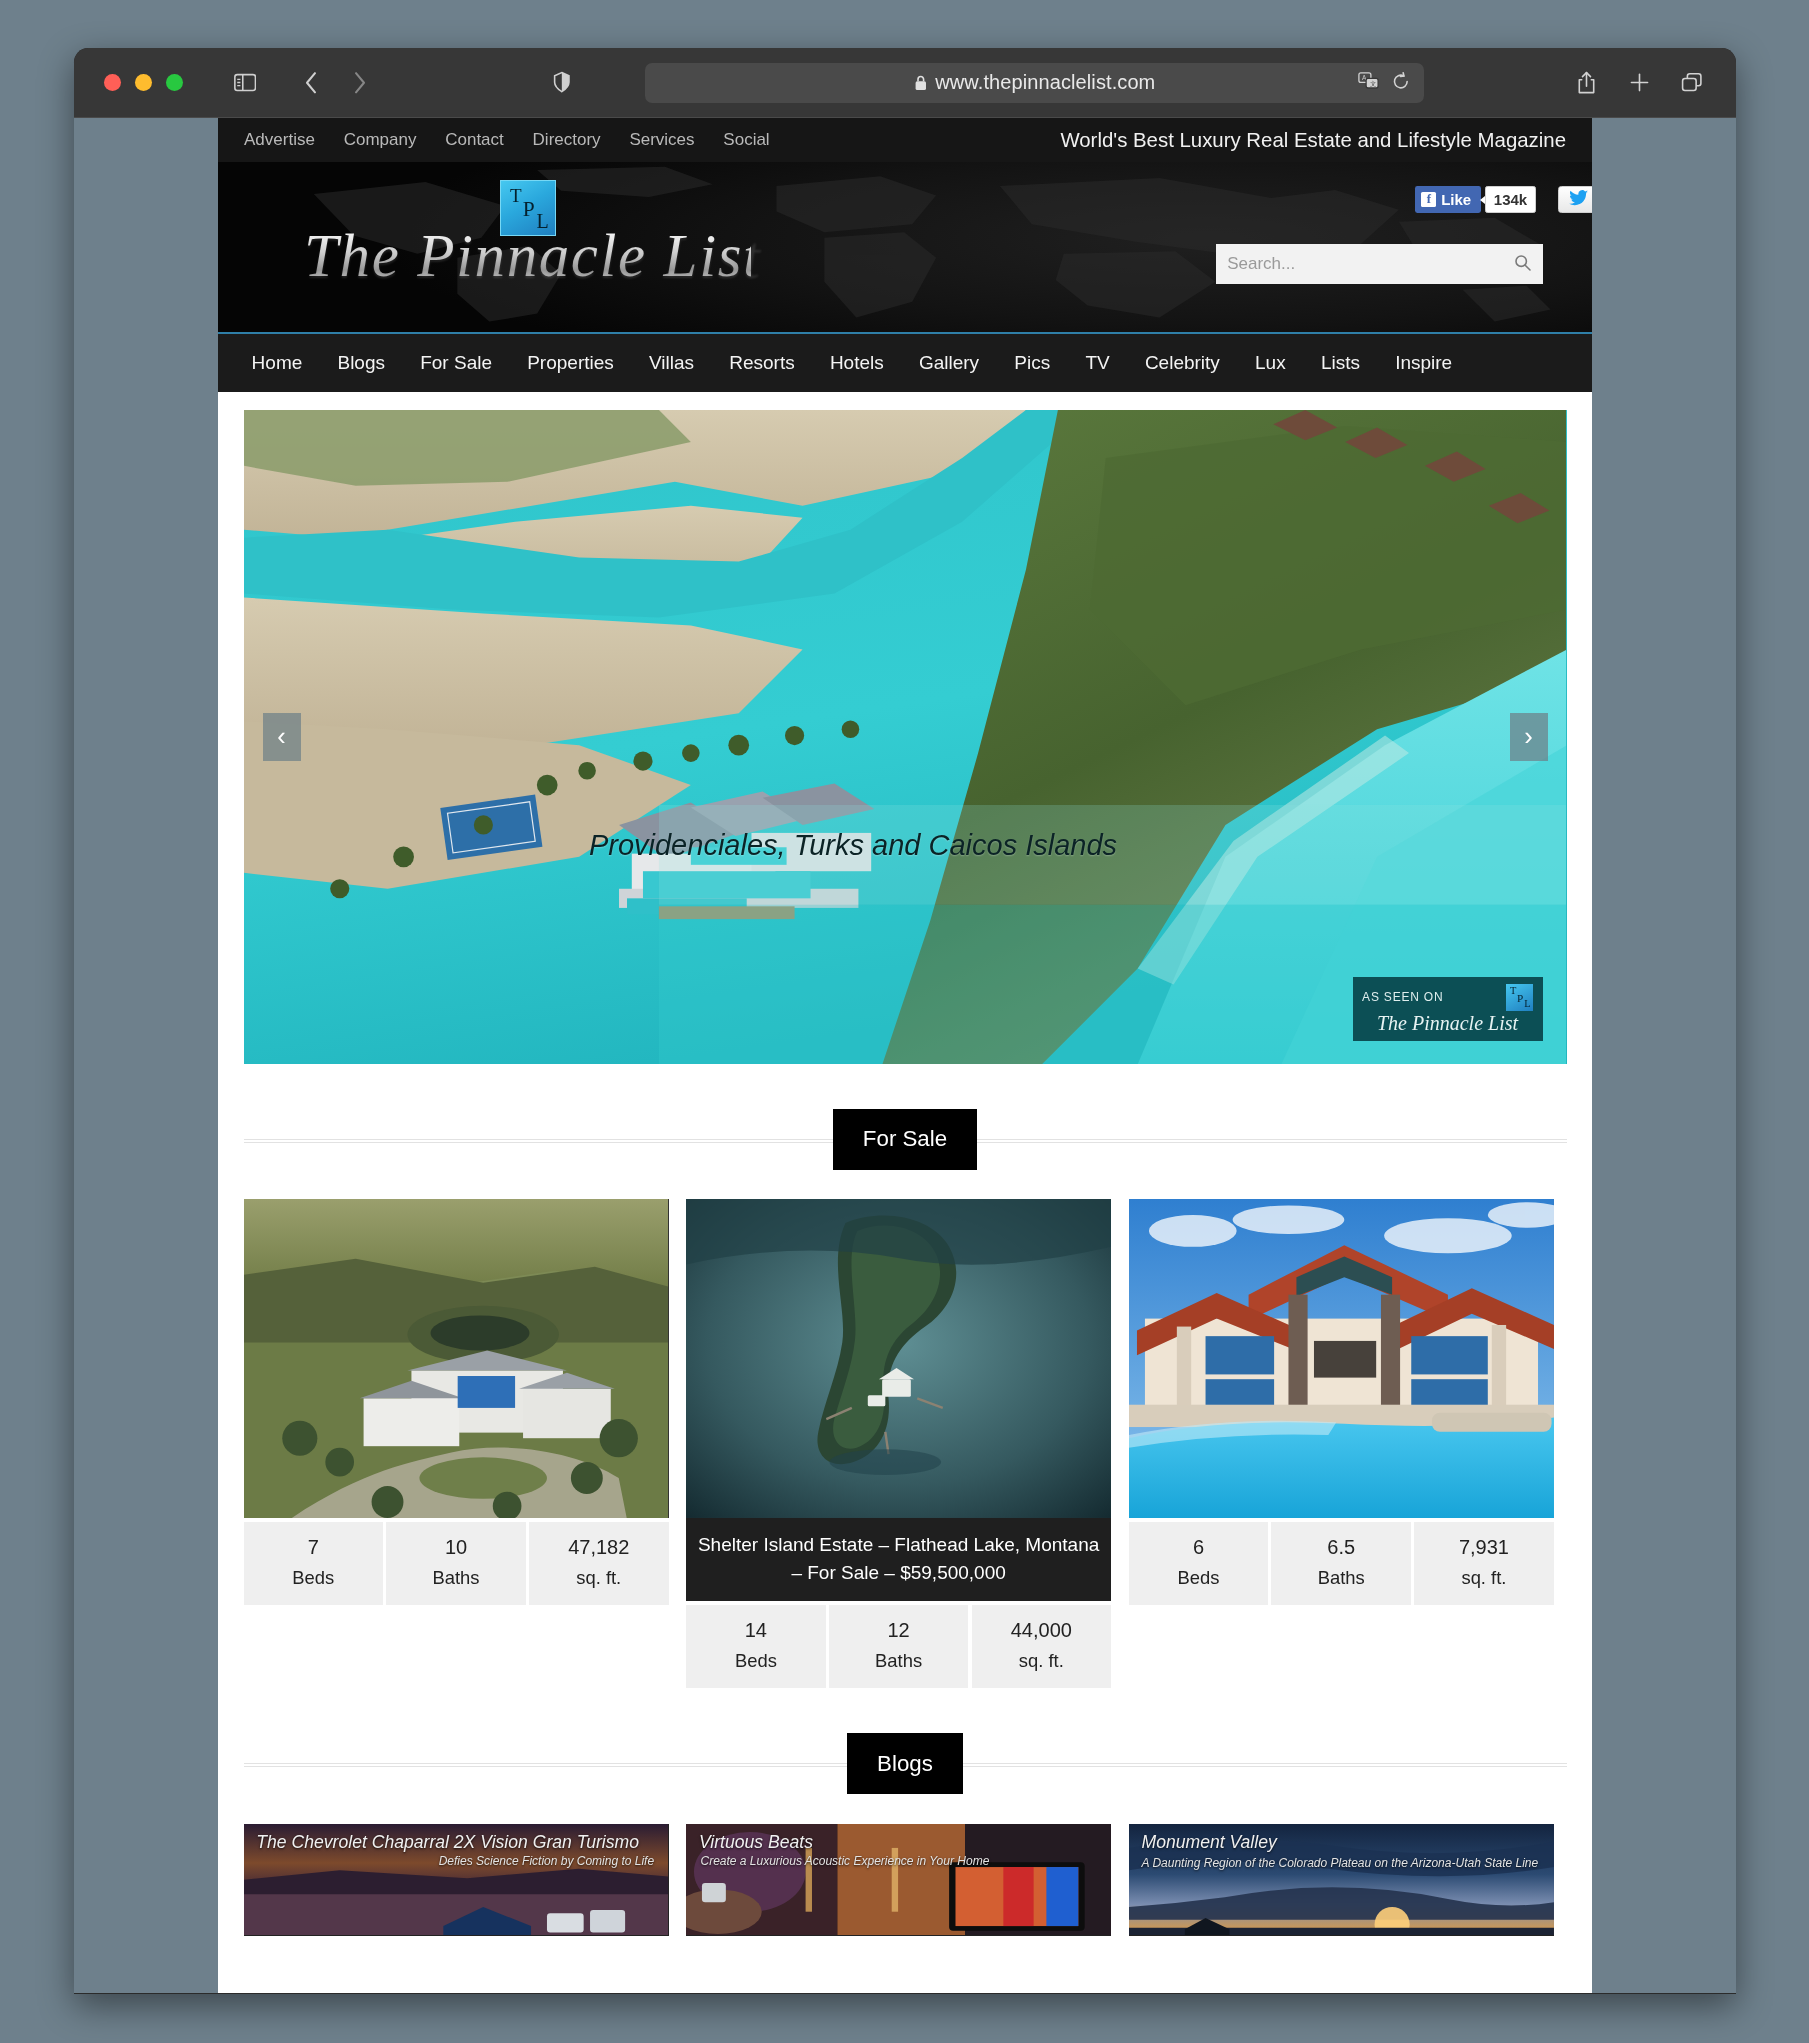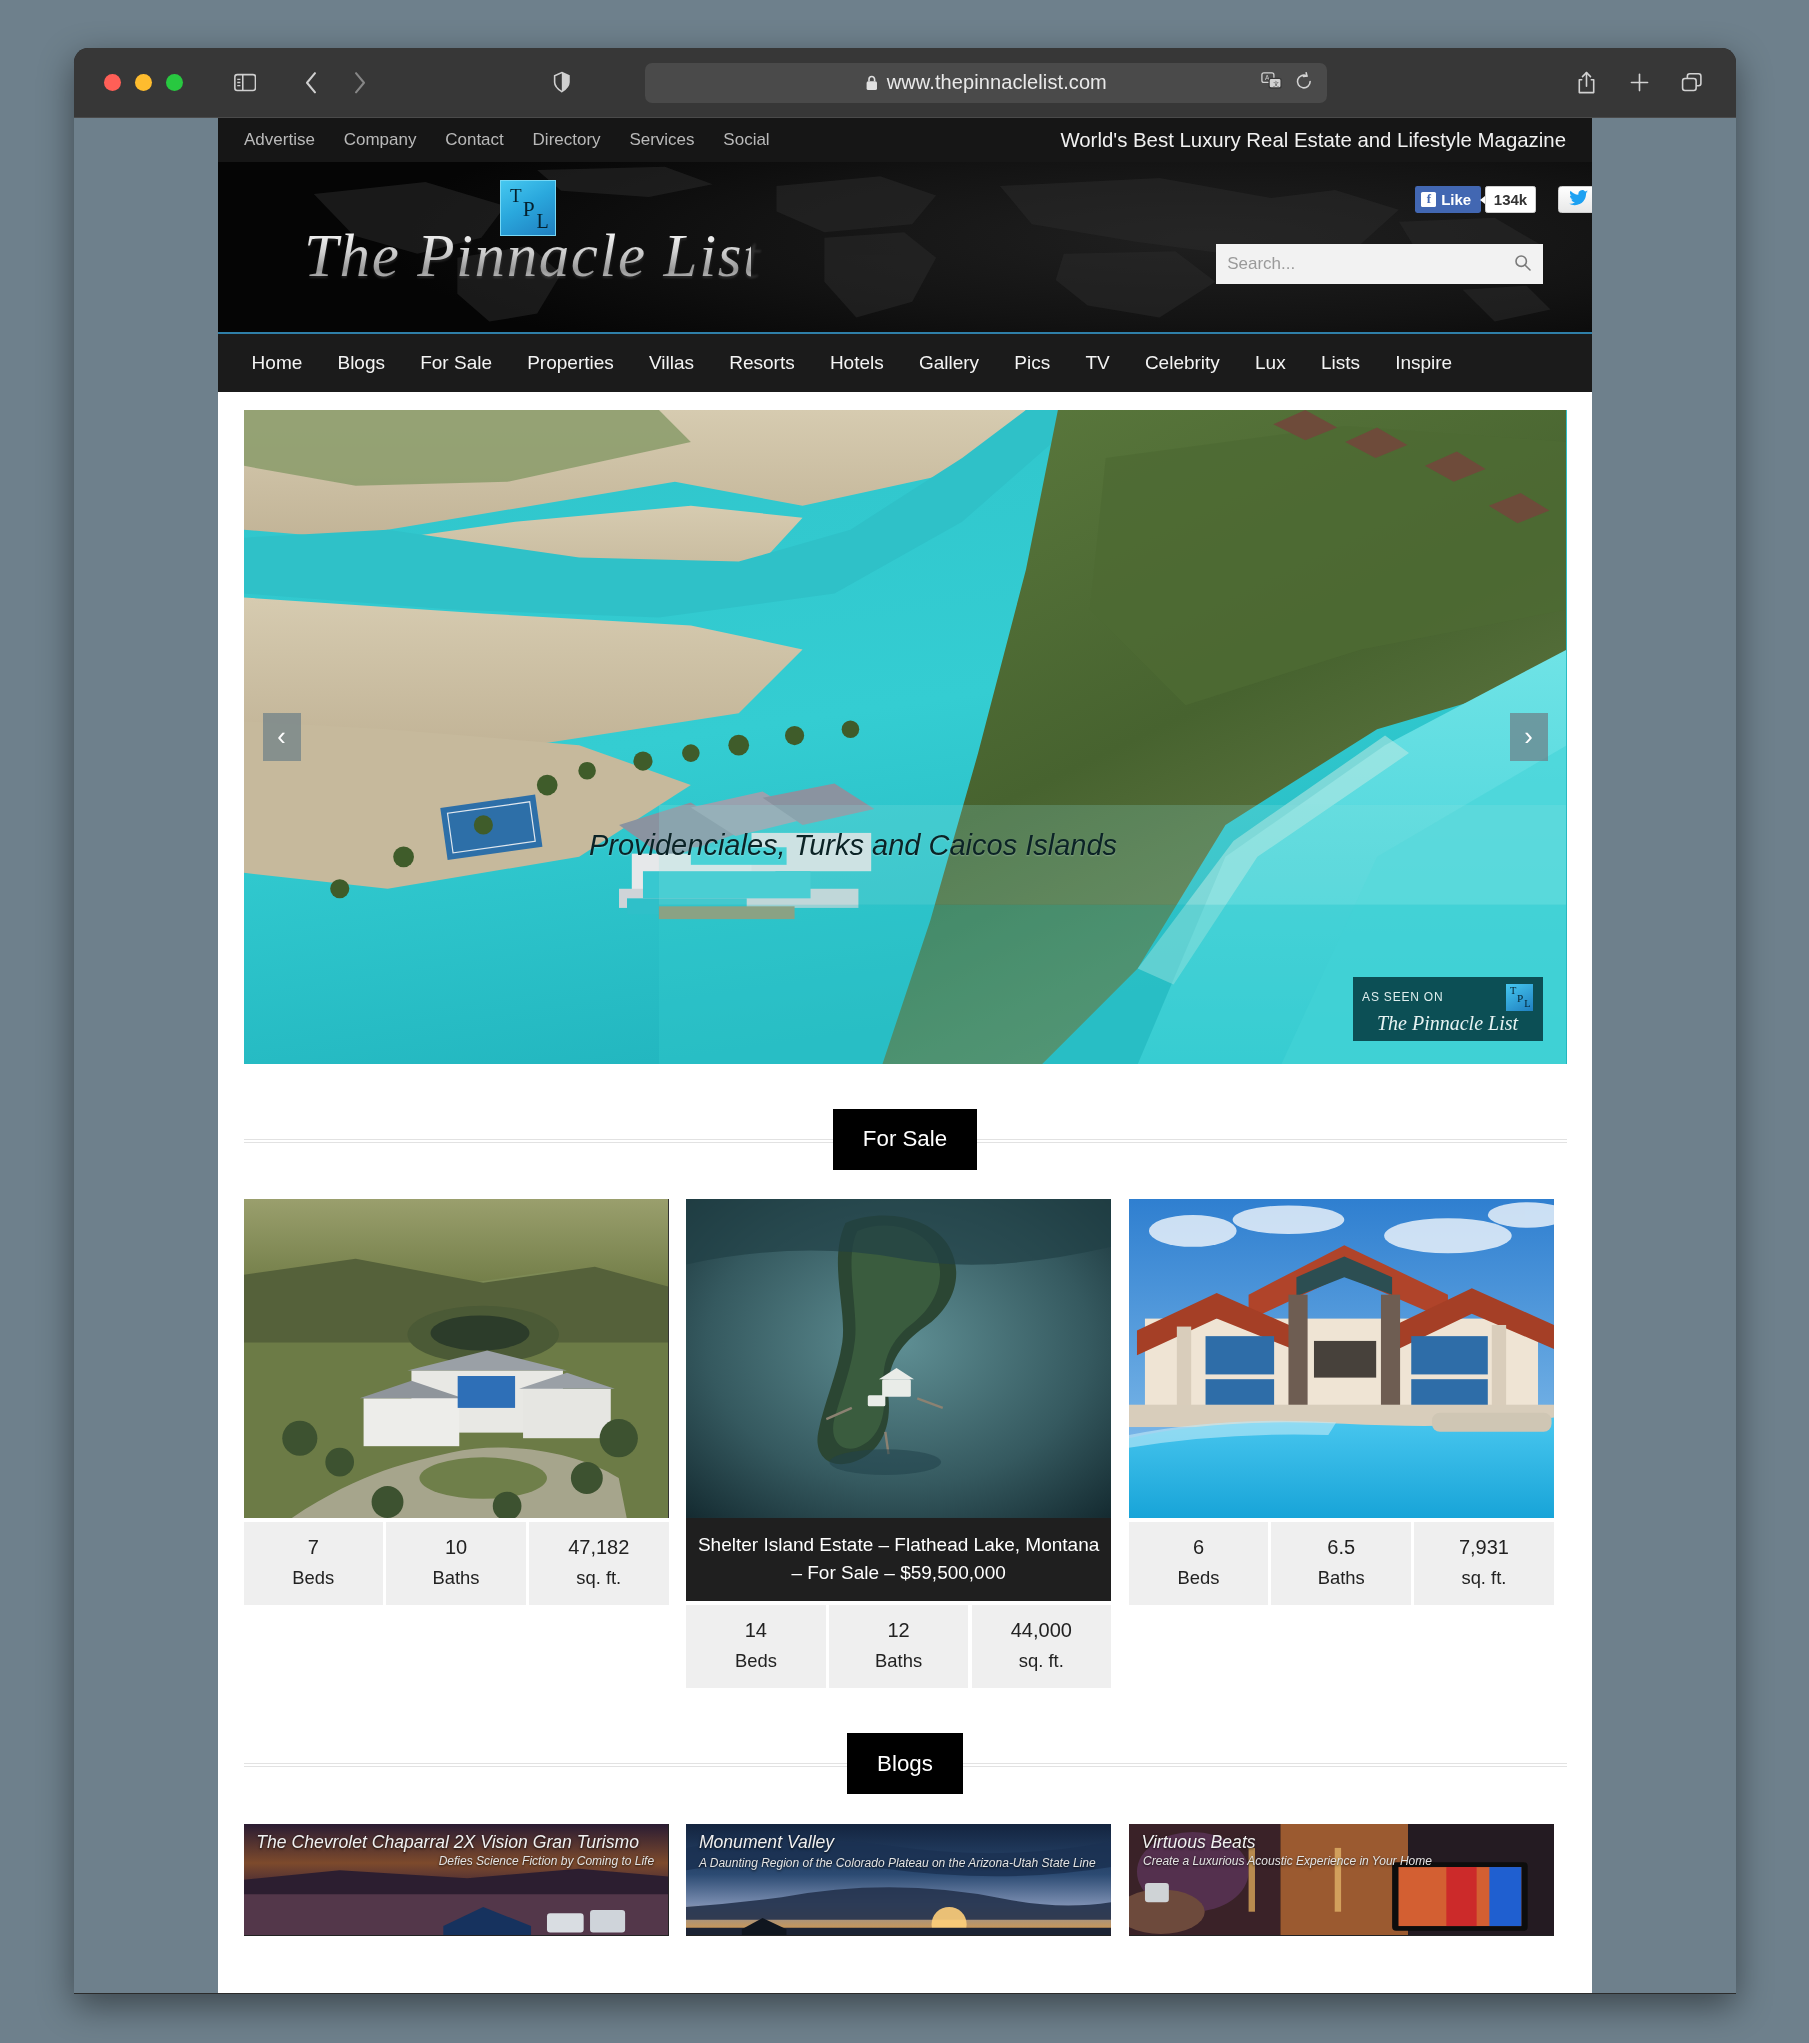--- a/index.html
+++ b/index.html
@@ -46,21 +46,21 @@
     color: #cfcfcf;
   }
   #sidebar-btn { margin-left: 45px; }
   #nav-back { margin-left: 32px; }
   #nav-fwd { margin-left: 14.4px; color: #8a8a8a; }
   #shield-btn { margin-left: 168px; }
 
   #url-bar {
     position: absolute;
     left: 571px;
-    width: 682px;
+    width: 779px;
     height: 40px;
     background: #4a4a4a;
     border-radius: 7.2px;
     display: flex;
     align-items: center;
     justify-content: center;
   }
   #url-lock { margin-right: 8px; display: flex; align-items: center; }
   #url-text {
     color: #e9e9e9;
@@ -913,56 +913,56 @@
             <polygon points="250,128 300,104 360,128 360,140 250,140" fill="#16325e"></polygon>
             <rect x="380" y="112" width="46" height="24" rx="4" fill="#d9dde2"></rect>
             <rect x="434" y="108" width="44" height="28" rx="4" fill="#cfd4da"></rect>
           </svg>
           <div class="blog-title">The Chevrolet Chaparral 2X Vision Gran Turismo</div>
           <div class="blog-sub right">Defies Science Fiction by Coming to Life</div>
         </div>
 
         <div class="blog-card">
           <svg viewBox="0 0 533 140" preserveAspectRatio="none">
+            <rect width="533" height="140" fill="#2b1d18"></rect>
+            <rect x="0" y="0" width="190" height="140" fill="#3a2228"></rect>
+            <rect x="190" y="0" width="160" height="140" fill="#9b5a30"></rect>
+            <rect x="350" y="0" width="183" height="140" fill="#241b22"></rect>
+            <ellipse cx="80" cy="60" rx="70" ry="50" fill="#6a3d6e" opacity="0.55"></ellipse>
+            <rect x="330" y="48" width="170" height="86" rx="5" fill="#0d0d0d"></rect>
+            <rect x="338" y="54" width="154" height="74" fill="#d35f32"></rect>
+            <rect x="398" y="54" width="38" height="74" fill="#cc2a2a"></rect>
+            <rect x="452" y="54" width="40" height="74" fill="#1f5fd0"></rect>
+            <rect x="150" y="30" width="8" height="80" fill="#d9a659" opacity="0.8"></rect>
+            <rect x="258" y="30" width="8" height="80" fill="#e0b168" opacity="0.8"></rect>
+            <ellipse cx="40" cy="110" rx="55" ry="28" fill="#6d4a3c"></ellipse>
+            <rect x="20" y="74" width="30" height="24" rx="4" fill="#cfd3d6"></rect>
+          </svg>
+          <div class="blog-title">Virtuous Beats</div>
+          <div class="blog-sub left">Create a Luxurious Acoustic Experience in Your Home</div>
+        </div>
+
+        <div class="blog-card">
+          <svg viewBox="0 0 533 140" preserveAspectRatio="none">
             <defs>
               <linearGradient id="dusk" x1="0" y1="0" x2="0" y2="1">
                 <stop offset="0%" stop-color="#13243f"></stop>
                 <stop offset="45%" stop-color="#2b4a72"></stop>
                 <stop offset="72%" stop-color="#7a8db0"></stop>
                 <stop offset="100%" stop-color="#e09a3e"></stop>
               </linearGradient>
             </defs>
             <rect width="533" height="140" fill="url(#dusk)"></rect>
             <path d="M0,30 Q120,8 260,28 Q400,48 533,22 V54 Q400,76 250,56 Q110,38 0,58 Z" fill="#1b3152" opacity="0.85"></path>
             <path d="M120,92 Q260,66 400,94 Q470,108 533,98 V120 H0 V104 Q60,100 120,92 Z" fill="#23324c" opacity="0.9"></path>
             <circle cx="330" cy="126" r="22" fill="#ffcf7a" opacity="0.9"></circle>
             <path d="M0,130 H533 V140 H0 Z" fill="#1c2334"></path>
             <polygon points="70,132 96,118 126,132 126,140 70,140" fill="#10161f"></polygon>
           </svg>
           <div class="blog-title">Monument Valley</div>
           <div class="blog-sub left2">A Daunting Region of the Colorado Plateau on the Arizona-Utah State Line</div>
         </div>
-
-        <div class="blog-card">
-          <svg viewBox="0 0 533 140" preserveAspectRatio="none">
-            <rect width="533" height="140" fill="#2b1d18"></rect>
-            <rect x="0" y="0" width="190" height="140" fill="#3a2228"></rect>
-            <rect x="190" y="0" width="160" height="140" fill="#9b5a30"></rect>
-            <rect x="350" y="0" width="183" height="140" fill="#241b22"></rect>
-            <ellipse cx="80" cy="60" rx="70" ry="50" fill="#6a3d6e" opacity="0.55"></ellipse>
-            <rect x="330" y="48" width="170" height="86" rx="5" fill="#0d0d0d"></rect>
-            <rect x="338" y="54" width="154" height="74" fill="#d35f32"></rect>
-            <rect x="398" y="54" width="38" height="74" fill="#cc2a2a"></rect>
-            <rect x="452" y="54" width="40" height="74" fill="#1f5fd0"></rect>
-            <rect x="150" y="30" width="8" height="80" fill="#d9a659" opacity="0.8"></rect>
-            <rect x="258" y="30" width="8" height="80" fill="#e0b168" opacity="0.8"></rect>
-            <ellipse cx="40" cy="110" rx="55" ry="28" fill="#6d4a3c"></ellipse>
-            <rect x="20" y="74" width="30" height="24" rx="4" fill="#cfd3d6"></rect>
-          </svg>
-          <div class="blog-title">Virtuous Beats</div>
-          <div class="blog-sub left">Create a Luxurious Acoustic Experience in Your Home</div>
-        </div>
       </div>
 
     </div>
   </div>
 </div>
 
 
 </body></html>

